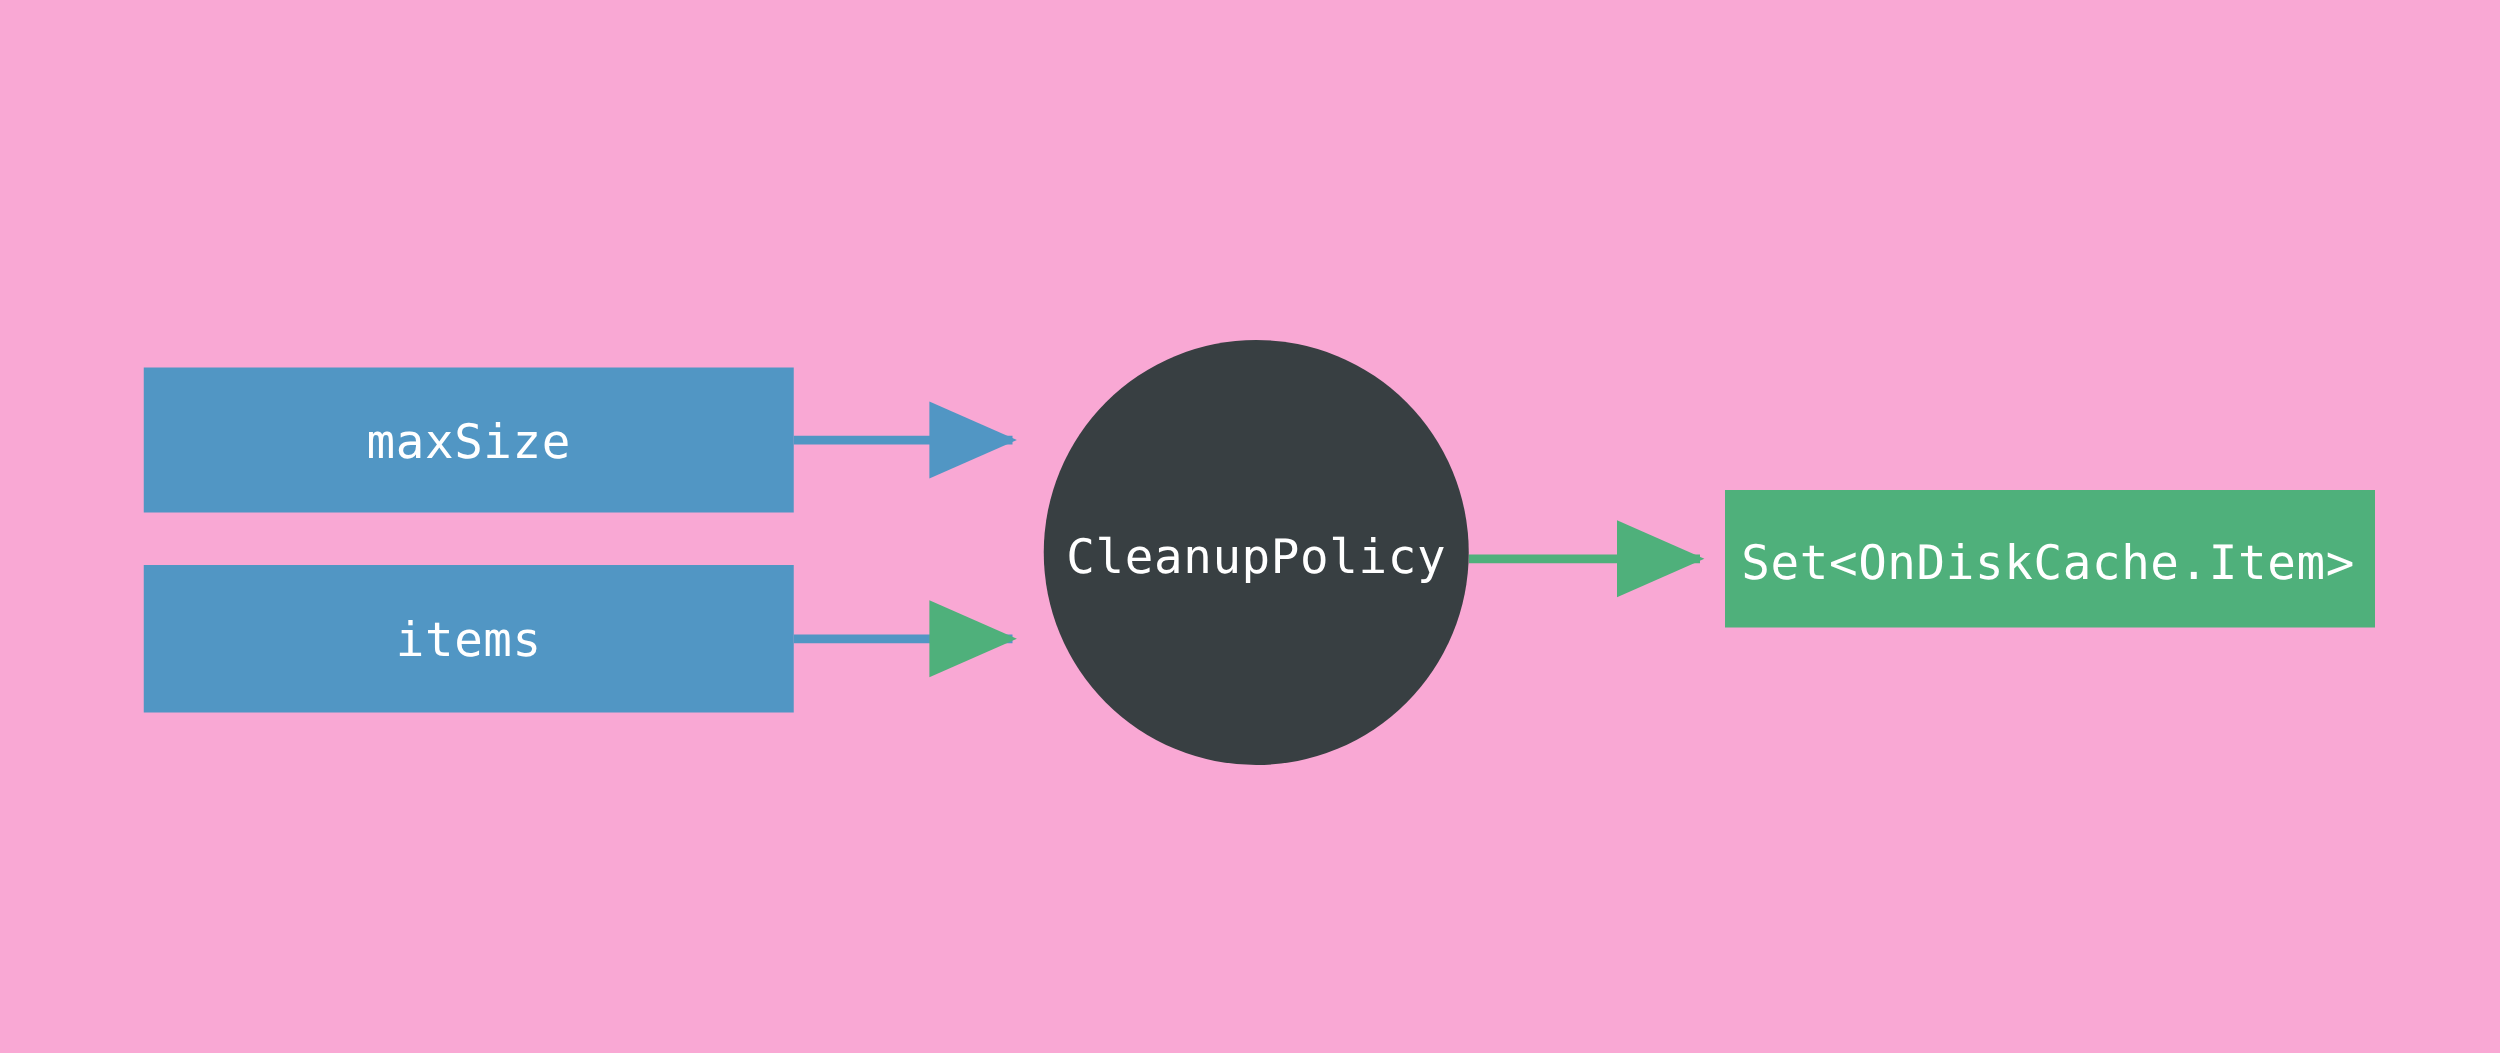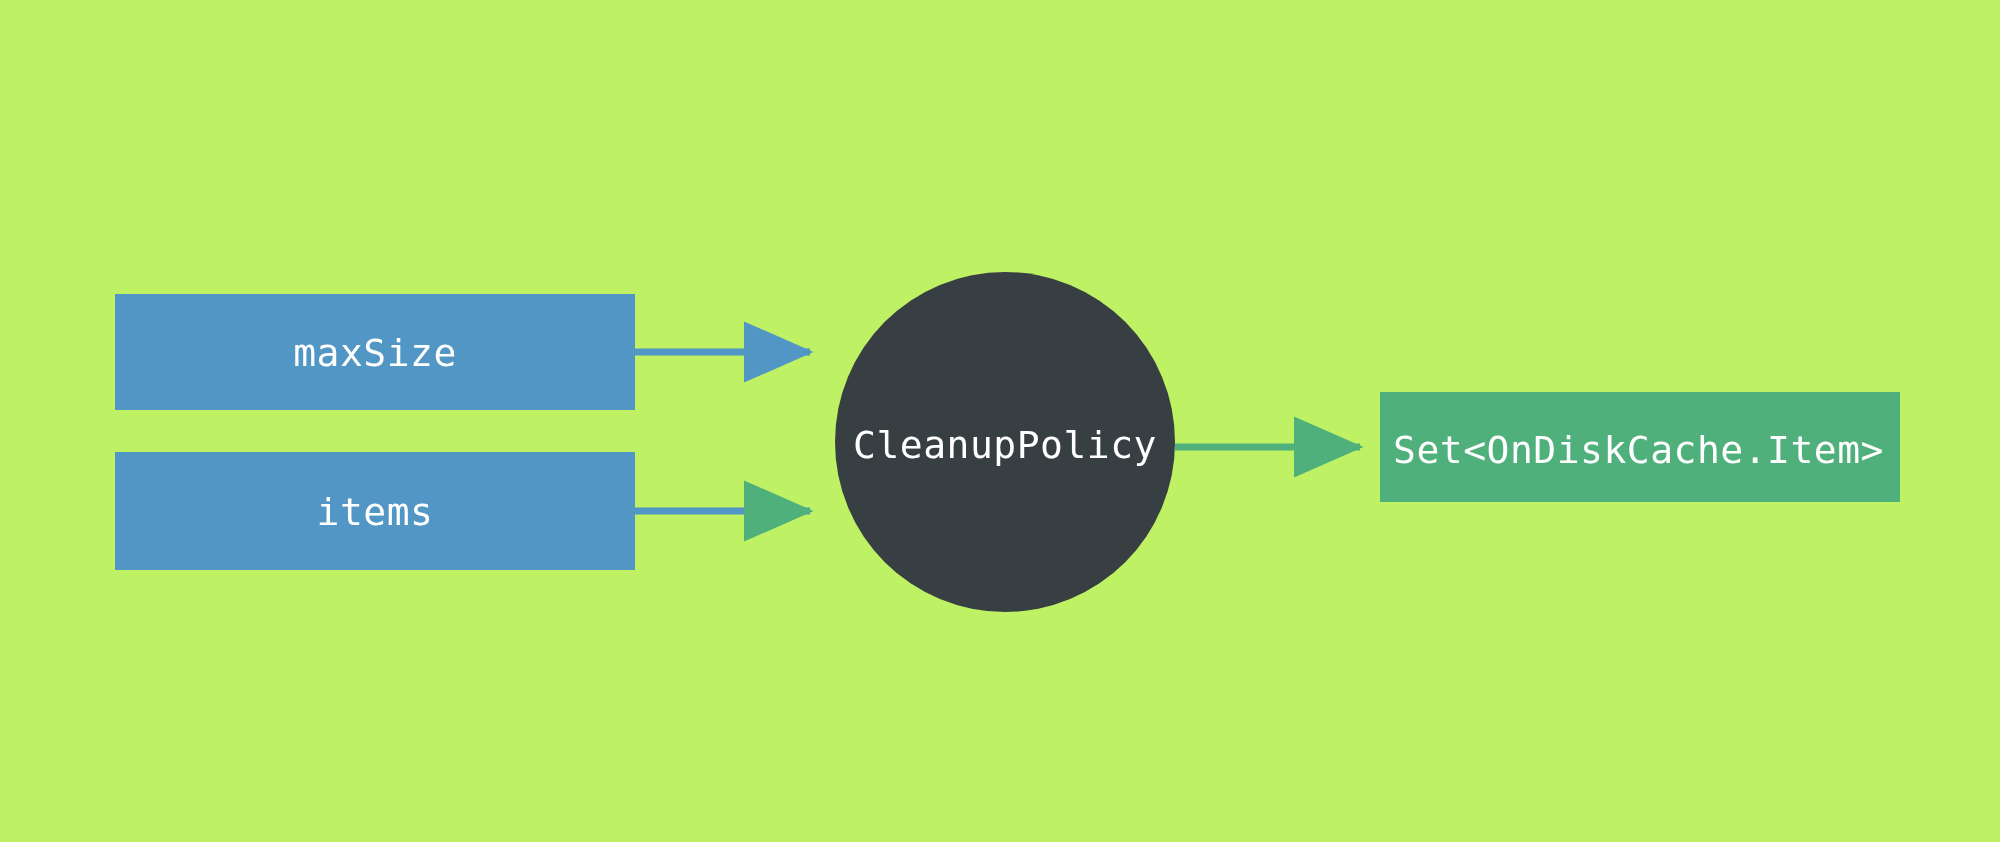--- a/index.html
+++ b/index.html
@@ -8,21 +8,21 @@
     padding: 0;
     background: #000000;
   }
   body {
     font-family: "DejaVu Sans Mono", "Liberation Mono", monospace;
   }
   #canvas {
     position: relative;
     width: 2000px;
     height: 842px;
-    background: #bef264;
+    background: #f9a8d4;
     overflow: hidden;
   }
   #diagram-svg {
     position: absolute;
     left: 0;
     top: 0;
     width: 2000px;
     height: 842px;
     display: block;
   }

